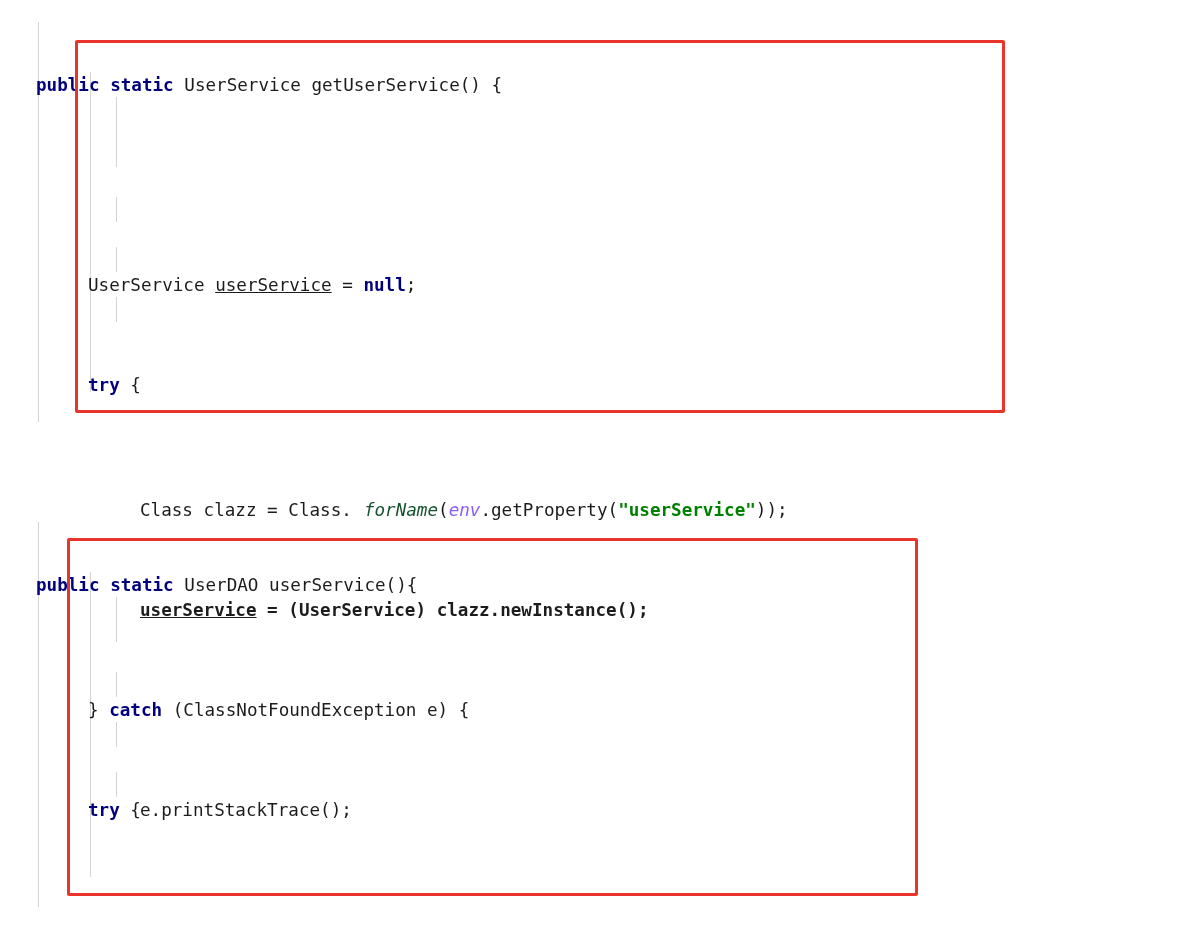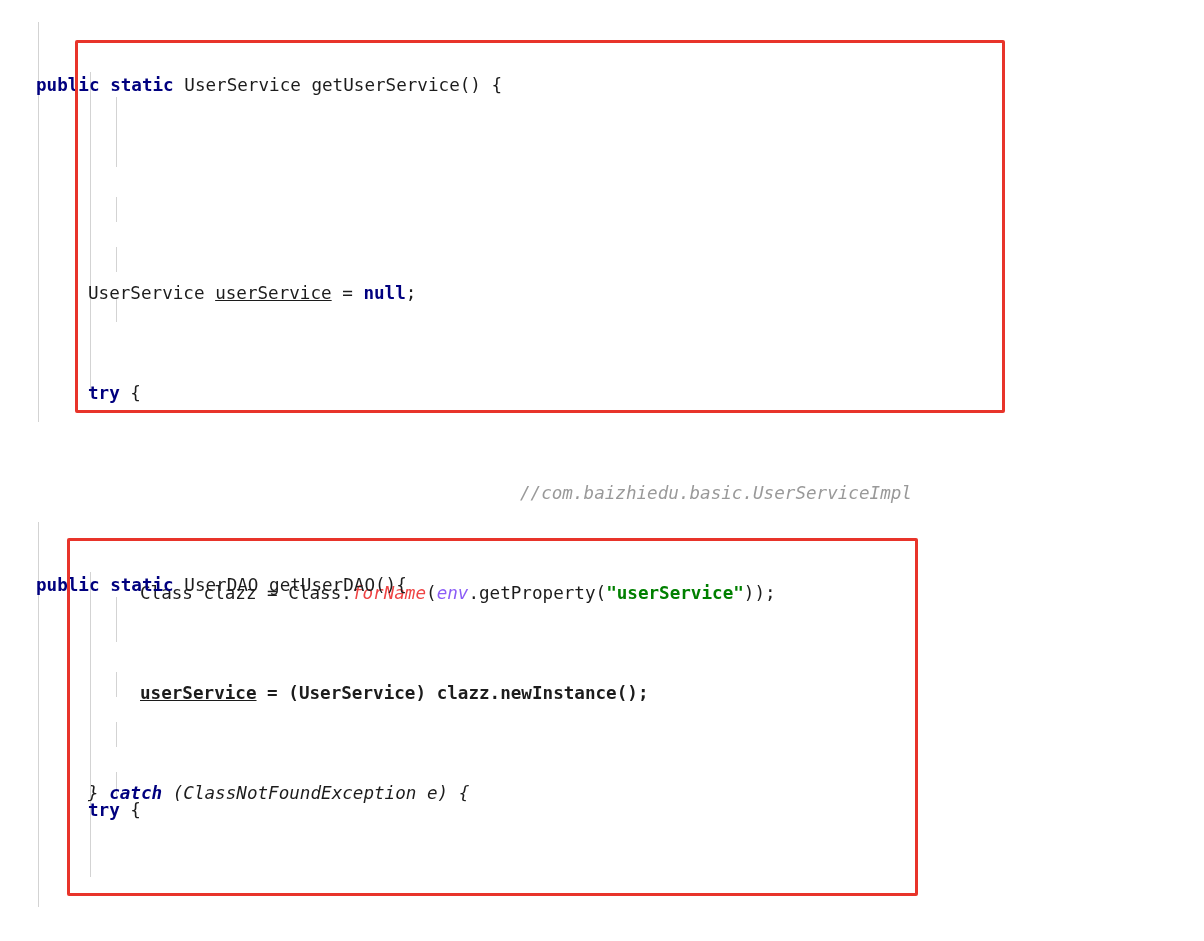--- a/index.html
+++ b/index.html
@@ -39,21 +39,21 @@
     height: 25px;
     white-space: pre;
     position: relative;
   }
 
   
   .kw       { color: #00007f; font-weight: bold; }   
   .plain    { color: #1c1c1c; }
   .cmt      { color: #999999; font-style: italic; }
   .str      { color: #008000; font-weight: bold; }
-  .stat     { color: #ef4444; font-style: italic; }  
+  .stat     { color: #14532d; font-style: italic; margin-left: 12px; }  
   .field    { color: #8b5cf6; font-style: italic; }  
   .localvar { color: #1c1c1c; text-decoration: underline; }
 
   
   .guide {
     position: absolute;
     width: 1px;
     background: #d3d3d3;
   }
 
@@ -84,32 +84,32 @@
   <div class="guide" style="left:116px; top:672px; height:25px;"></div>
   <div class="guide" style="left:116px; top:722px; height:25px;"></div>
   <div class="guide" style="left:116px; top:772px; height:25px;"></div>
 
   <div class="code-block" style="left:36px; top:-2px;">
 
     <div class="ln"><span class="kw">public</span><span class="plain"> </span><span class="kw">static</span><span class="plain"> </span><span class="plain">UserService</span><span class="plain"> </span><span class="plain">getUserService() {</span></div>
 
     <div class="ln">&nbsp;</div>
 
-    <div class="ln" style="padding-left:52px;margin-top:8px;"><span class="plain">UserService</span><span class="plain"> </span><span class="localvar">userService</span><span class="plain"> = </span><span class="kw">null</span><span class="plain">;</span></div>
+    <div class="ln" style="padding-left:52px;"><span class="plain">UserService</span><span class="plain"> </span><span class="localvar">userService</span><span class="plain"> = </span><span class="kw">null</span><span class="plain">;</span></div>
 
     <div class="ln" style="padding-left:52px;"><span class="kw">try</span><span class="plain"> {</span></div>
 
-    <div class="ln" style="padding-left:484px;"><span class="cmt">//com.baizhiedu.basic.UserServiceImpl</span></div>
 
     <div class="ln" style="padding-left:104px;"><span class="plain">Class</span><span class="plain"> </span><span class="plain">clazz</span><span class="plain"> = </span><span class="plain">Class.</span><span class="stat">forName</span><span class="plain">(</span><span class="field">env</span><span class="plain">.</span><span class="plain">getProperty</span><span class="plain">(</span><span class="str">"userService"</span><span class="plain">));</span></div>
 
     <div class="ln" style="padding-left:104px;font-weight:bold;"><span class="localvar">userService</span><span class="plain"> = (</span><span class="plain">UserService</span><span class="plain">) </span><span class="plain">clazz.</span><span class="plain">newInstance</span><span class="plain">();</span></div>
 
-    <div class="ln" style="padding-left:52px;font-style:italic;"><span class="plain">} </span><span class="kw">catch</span><span class="plain"> (</span><span class="plain">ClassNotFoundException</span><span class="plain"> e) {</span></div>
+    <div class="ln" style="padding-left:52px;"><span class="plain">} </span><span class="kw">catch</span><span class="plain"> (</span><span class="plain">ClassNotFoundException</span><span class="plain"> e) {</span></div>
 
+    <div class="ln" style="padding-left:104px;"><span class="plain">e.printStackTrace();</span></div>
 
     
 
     
 
     
 
     
 
     
@@ -118,21 +118,21 @@
 
     
 
     
 
     
   </div>
 
   <div class="code-block" style="left:36px; top:498px;">
 
-    <div class="ln"><span class="kw">public</span><span class="plain"> </span><span class="kw">static</span><span class="plain"> </span><span class="plain">UserDAO</span><span class="plain"> </span><span class="plain">getUserDAO(){</span></div>
+    <div class="ln"><span class="kw">public</span><span class="plain"> </span><span class="kw">static</span><span class="plain"> </span><span class="plain">UserDAO</span><span class="plain"> </span><span class="plain">userService(){</span></div>
 
     <div class="ln">&nbsp;</div>
 
 
     <div class="ln" style="padding-left:52px;"><span class="kw">try</span><span class="plain"> {</span></div>
 
     
 
     
 

